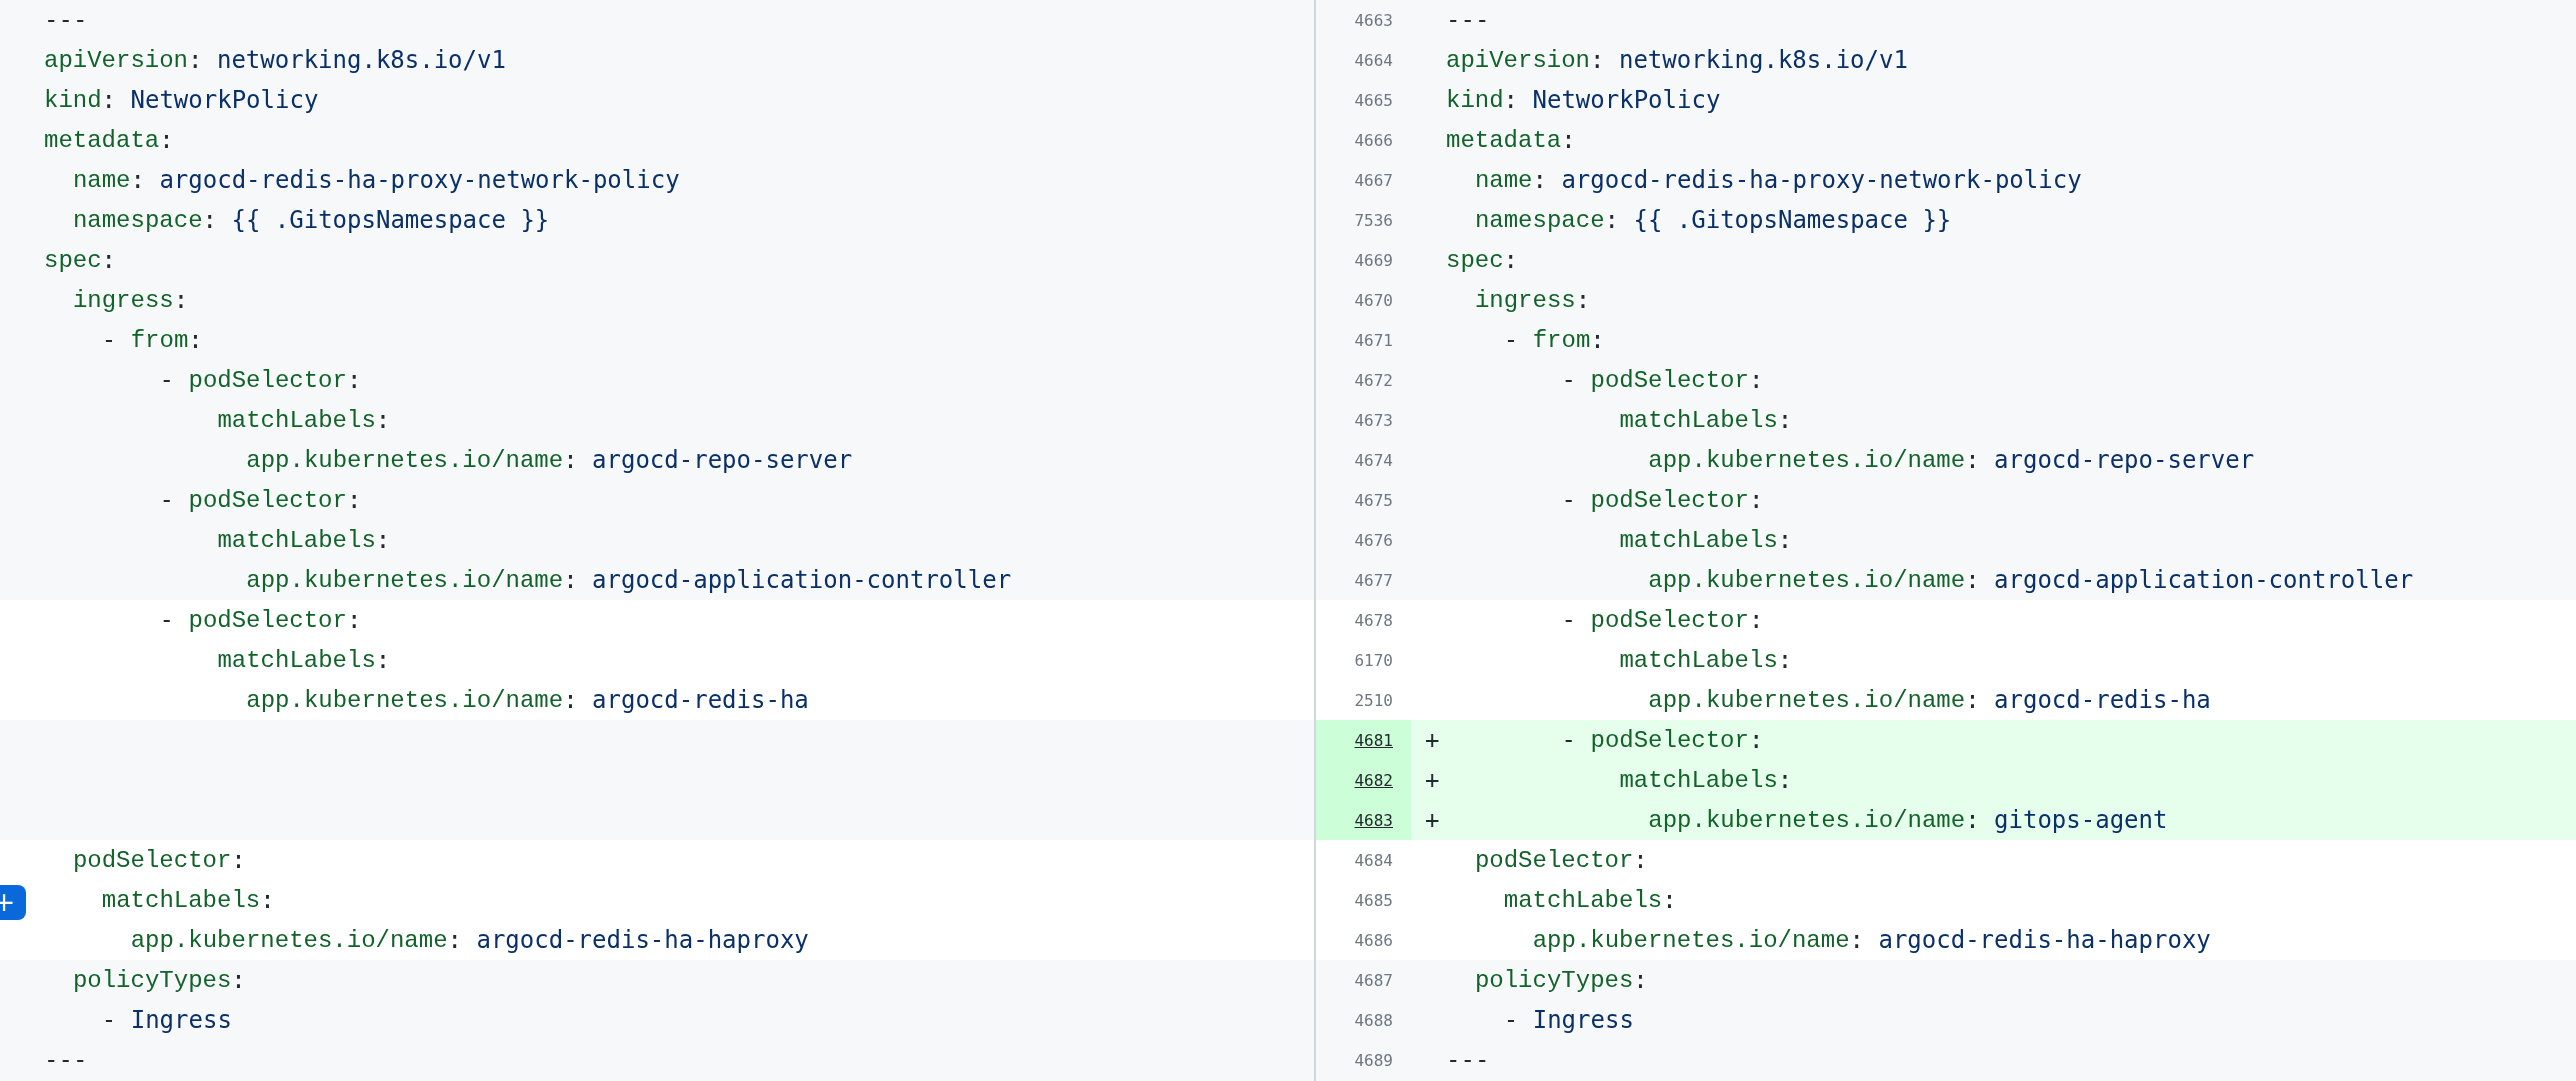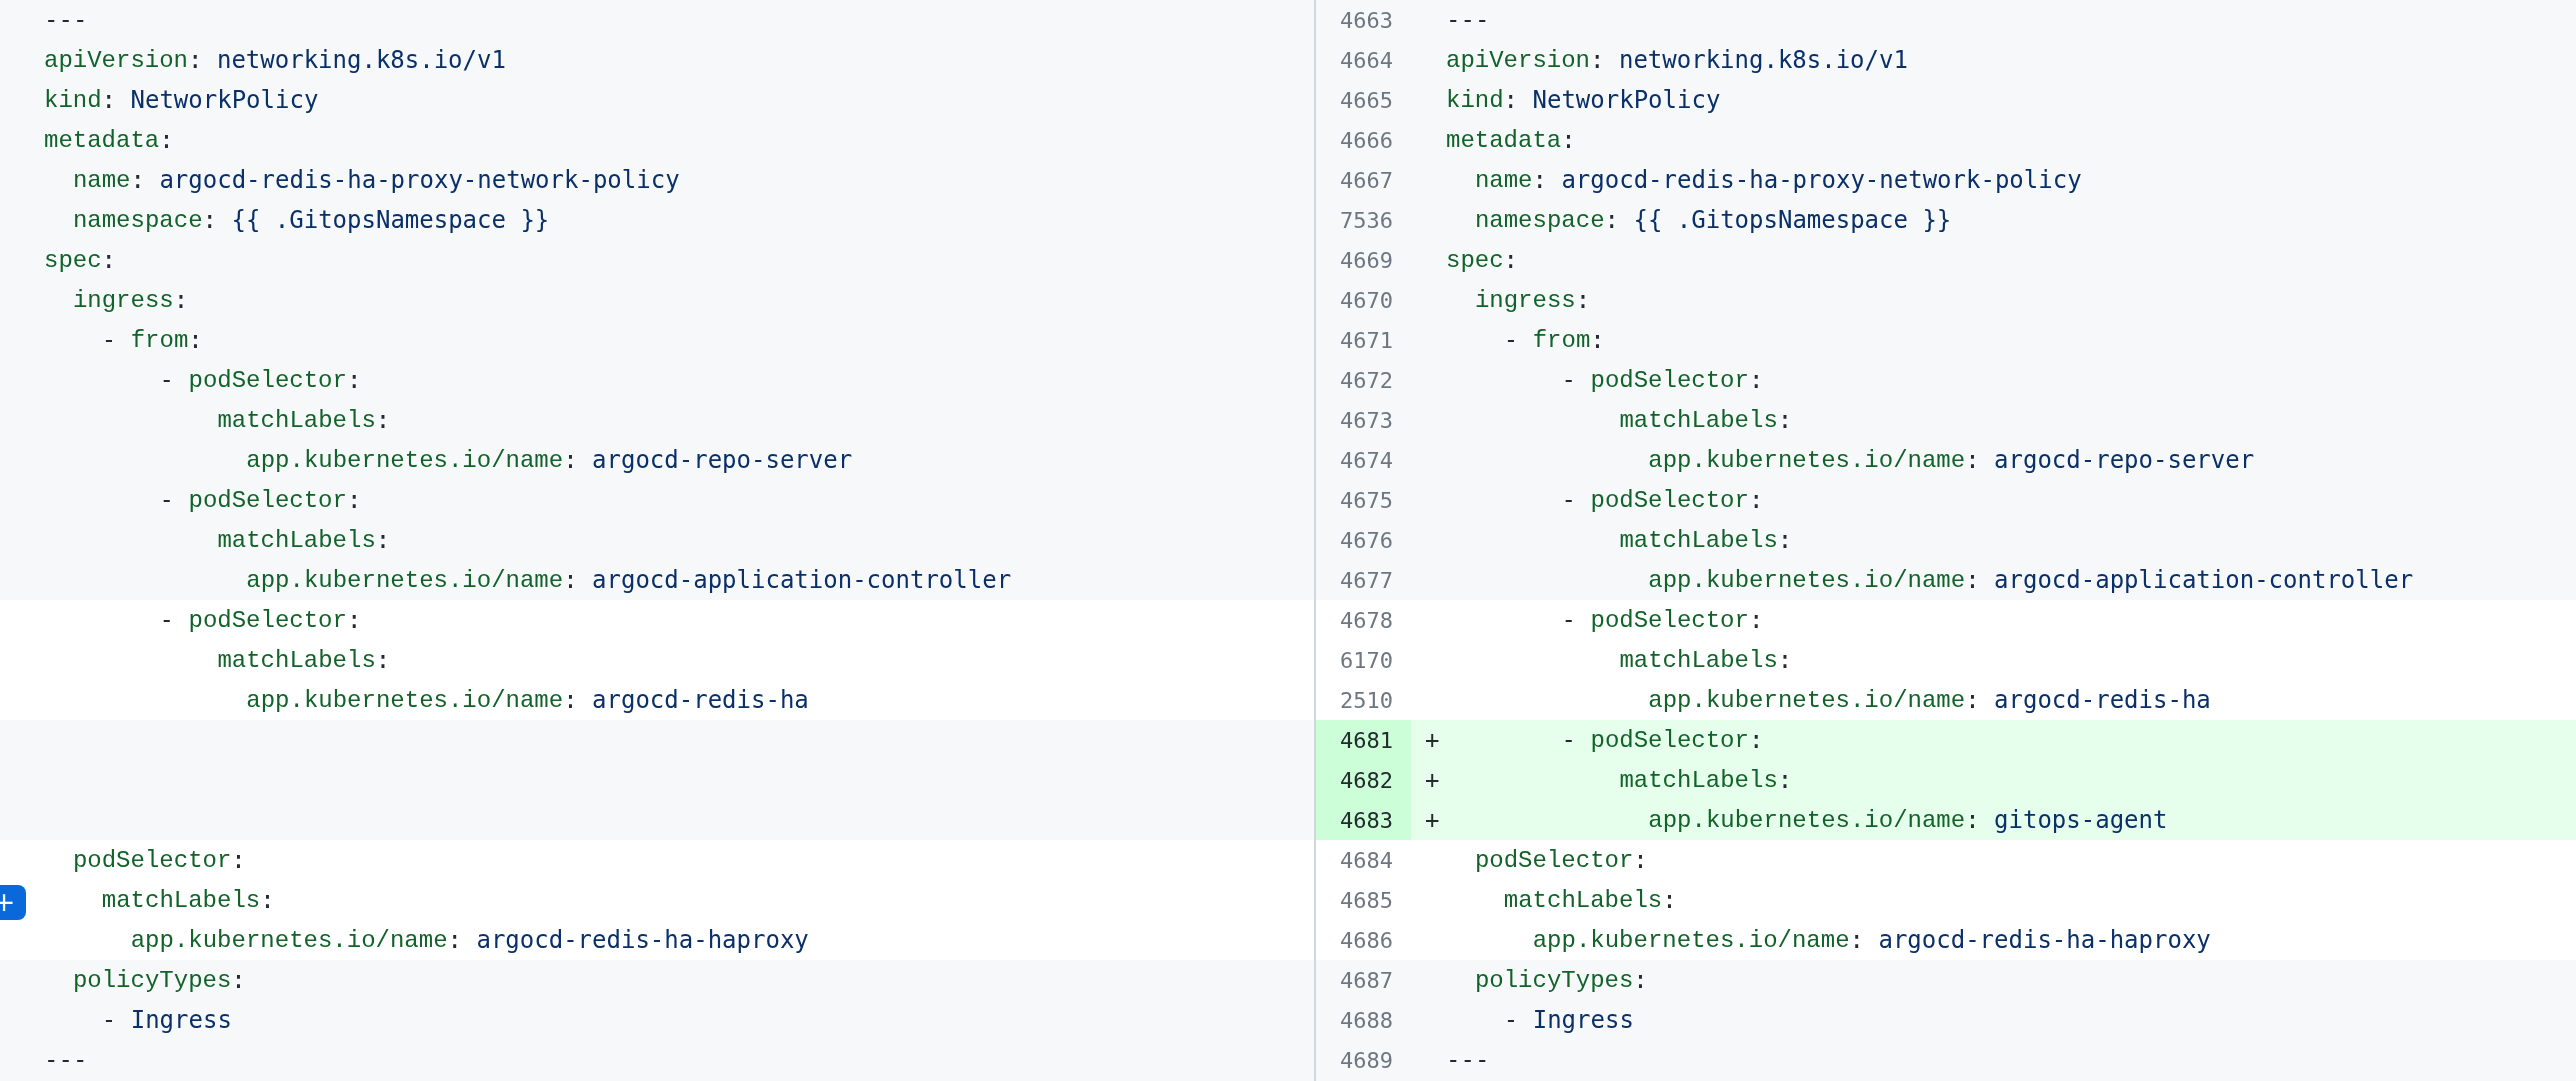--- a/index.html
+++ b/index.html
@@ -16,28 +16,28 @@
   .pane.left{left:0;width:1314px;}
   .divider{position:absolute;top:0;left:1314px;width:2px;height:100%;background:var(--divider,#d0d7de);}
   .pane.right{left:1316px;width:1260px;}
 
   .row{display:flex;align-items:center;height:40px;}
   
   .t-expanded .cell{background:var(--bg-expanded,#f6f8fa);}
   .t-ctx .cell{background:var(--bg-ctx,#ffffff);}
   .t-empty .cell{background:var(--bg-expanded,#f6f8fa);}
   .t-add .cell.code{background:var(--bg-add,#e6ffec);}
-  .t-add .cell.num{background:var(--bg-add-num,#ccffd8);color:var(--num-add,#24292f);}
+  .t-add .cell.num{background:var(--bg-add-num,#ccffd8);color:var(--num-add,#24292f);text-decoration:underline;}
 
   .cell{height:100%;display:flex;align-items:center;box-sizing:border-box;}
   .cell.num{
     width:95px;flex:none;
     justify-content:flex-end;
     padding-right:18px;
-    font-size:22px;
+    font-size:16px;
     color:var(--num,#6e7781);
     cursor:pointer;
     user-select:none;
   }
   .cell.code{flex:1;position:relative;white-space:pre;overflow:hidden;}
   .pane.left .cell.code{padding-left:44px;}
   .pane.right .cell.code{padding-left:35px;}
   .marker{position:absolute;left:14px;color:var(--plain,#24292f);}
 
   .tok.k{color:var(--key,#116329);font-family:Liberation Mono, monospace;}

